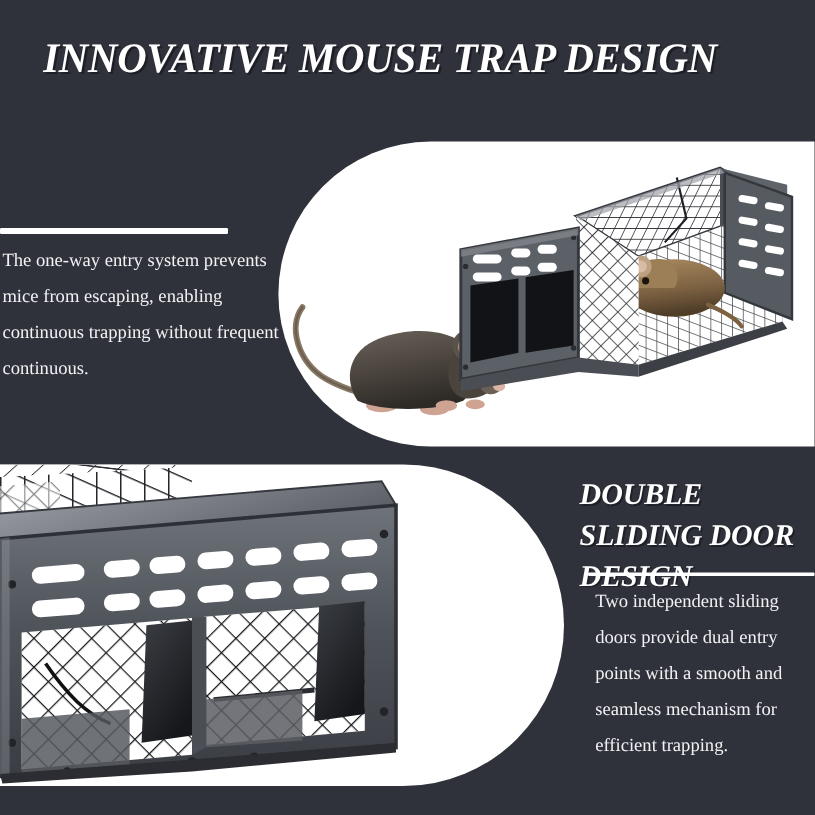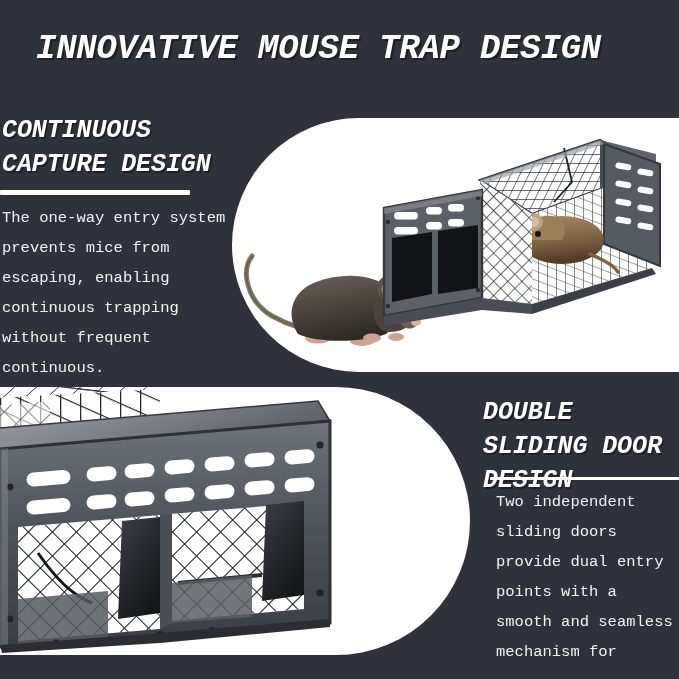--- a/index.html
+++ b/index.html
@@ -6,21 +6,21 @@
     margin: 0;
     padding: 0;
     background: #2f313b;
   }
   #page {
     position: relative;
     width: 679px;
     height: 670px;
     background: #2f313b;
     overflow: hidden;
-    font-family: Liberation Mono, monospace;
+    font-family: Liberation Serif, serif;
   }
 
   
   .page-title {
     position: absolute;
     left: 36px;
     top: 27px;
     font-size: 35px;
     line-height: 44px;
     font-weight: bold;
@@ -350,21 +350,20 @@
           <circle cx="196" cy="256" r="3.6"></circle>
         </g>
 
         <polygon points="140,62 148,61 148,258 140,260" fill="#8a8d94" opacity="0.45"></polygon>
       </g>
 
       <polygon points="140,258 300,246 470,232 470,240 300,256 142,266" fill="#2b2d32"></polygon>
     </svg>
   </div>
 
-  <div class="block-heading" id="heading-left">CONTINUOUS CAPTURE DESIGN</div>
   <div class="block-rule" id="rule-left"></div>
   <div class="block-body" id="body-left">The one-way entry system prevents mice from escaping, enabling continuous trapping without frequent continuous.</div>
 
   <div class="block-heading" id="heading-right">DOUBLE SLIDING DOOR DESIGN</div>
   <div class="block-rule" id="rule-right"></div>
   <div class="block-body" id="body-right">Two independent sliding doors provide dual entry points with a smooth and seamless mechanism for efficient trapping.</div>
 
 </div>
 
 </body></html>

